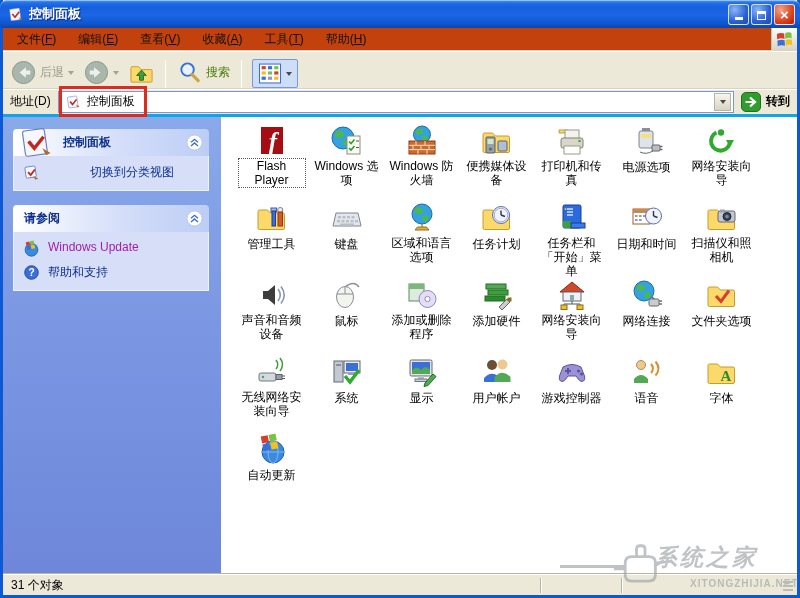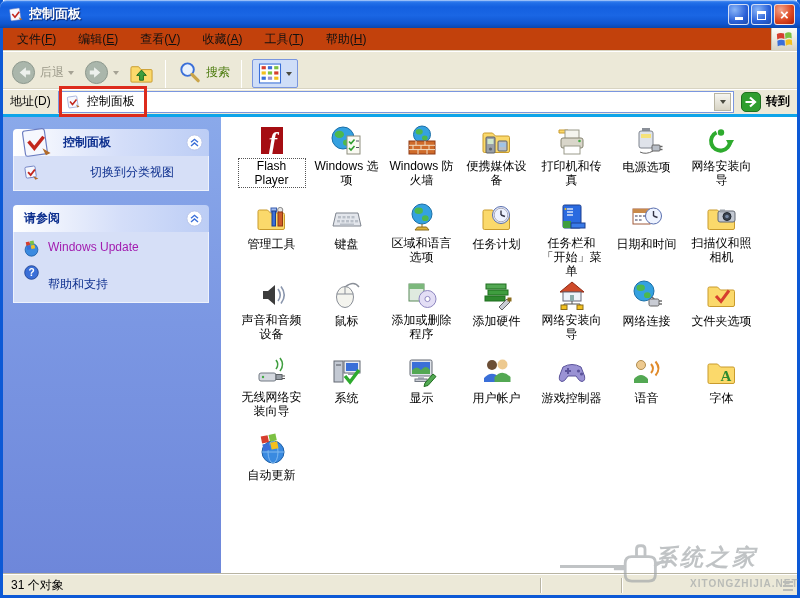--- a/index.html
+++ b/index.html
@@ -263,21 +263,21 @@
                     <rect x="9" y="6.5" width="4.4" height="4.4" fill="#f3c01e"></rect>
                   </g>
                 </svg></span>
               <span style="color: #a21caf;">Windows Update</span>
             </div>
             <div class="p-item">
               <span class="ic"><svg viewBox="0 0 20 20" width="100%" height="100%">
                   <circle cx="10" cy="10" r="8" fill="#3a6fd8" stroke="#1c3f8f"></circle>
                   <text x="10" y="14.5" text-anchor="middle" font-size="12" font-weight="bold" fill="#fff">?</text>
                 </svg></span>
-              <span style="color: rgb(13, 47, 142); margin-top: 12px;">帮助和支持</span>
+              <span style="color: rgb(13, 47, 142);">帮助和支持</span>
             </div>
           </div>
         </div>
       </div>
     <div class="content">
       <div class="grid">
           <div class="tile"><div class="ticon"><svg viewBox="0 0 32 32" width="100%" height="100%">
                 <rect x="5" y="2" width="22" height="27" fill="#a50d12"></rect>
                 <text x="17" y="25" text-anchor="middle" font-size="25" font-style="italic" font-weight="bold" fill="#fff" font-family="serif">f</text>
               </svg></div><span class="lbl sel">Flash Player</span></div>

